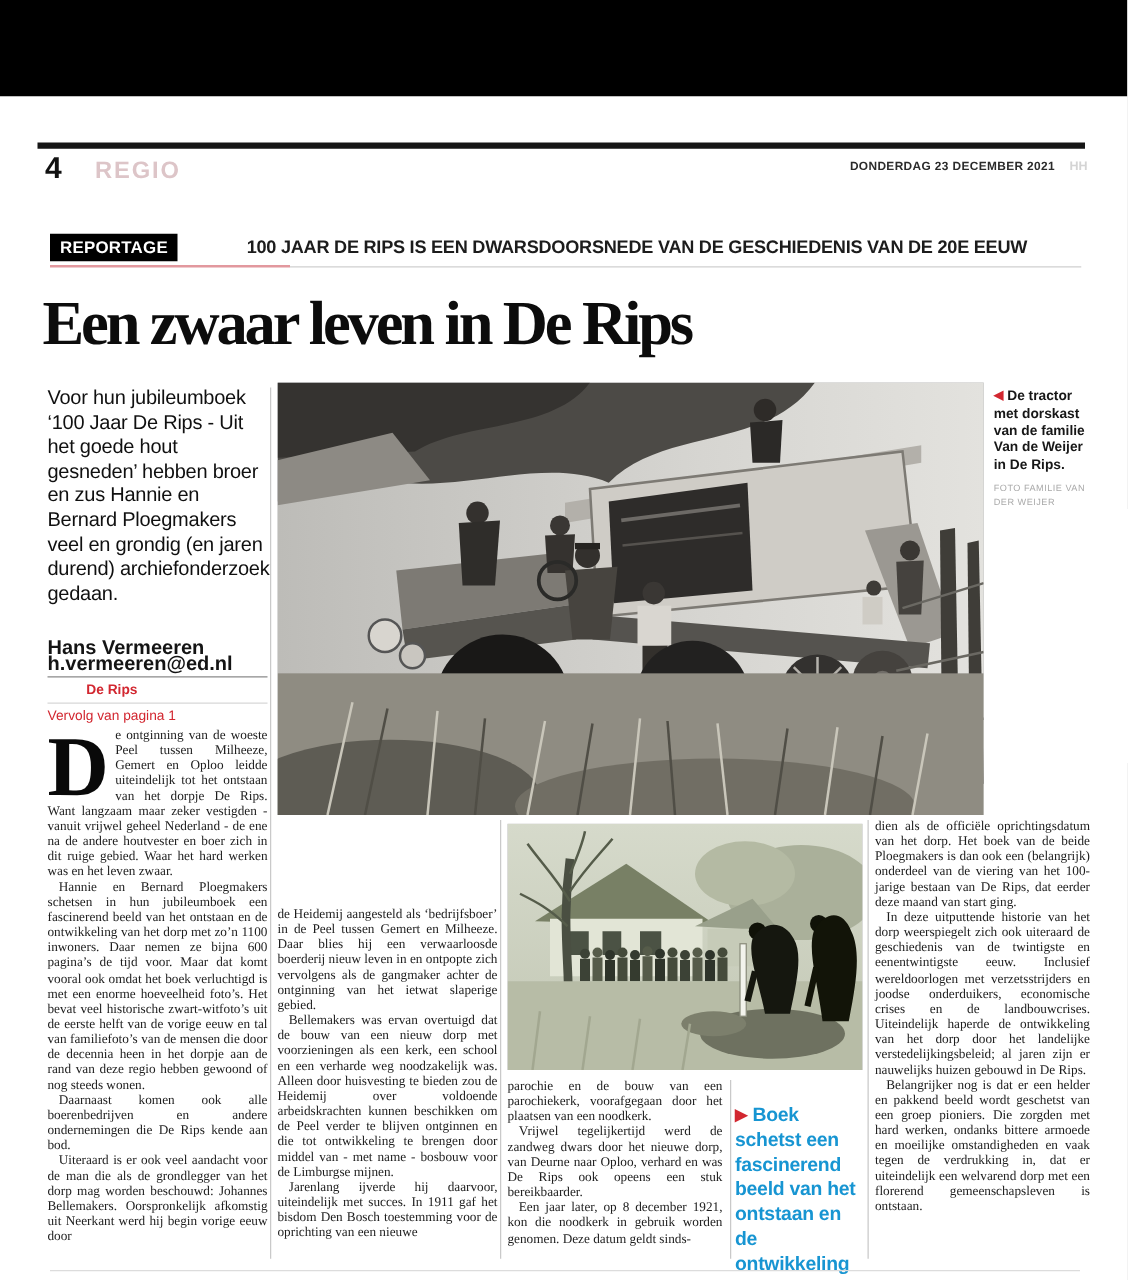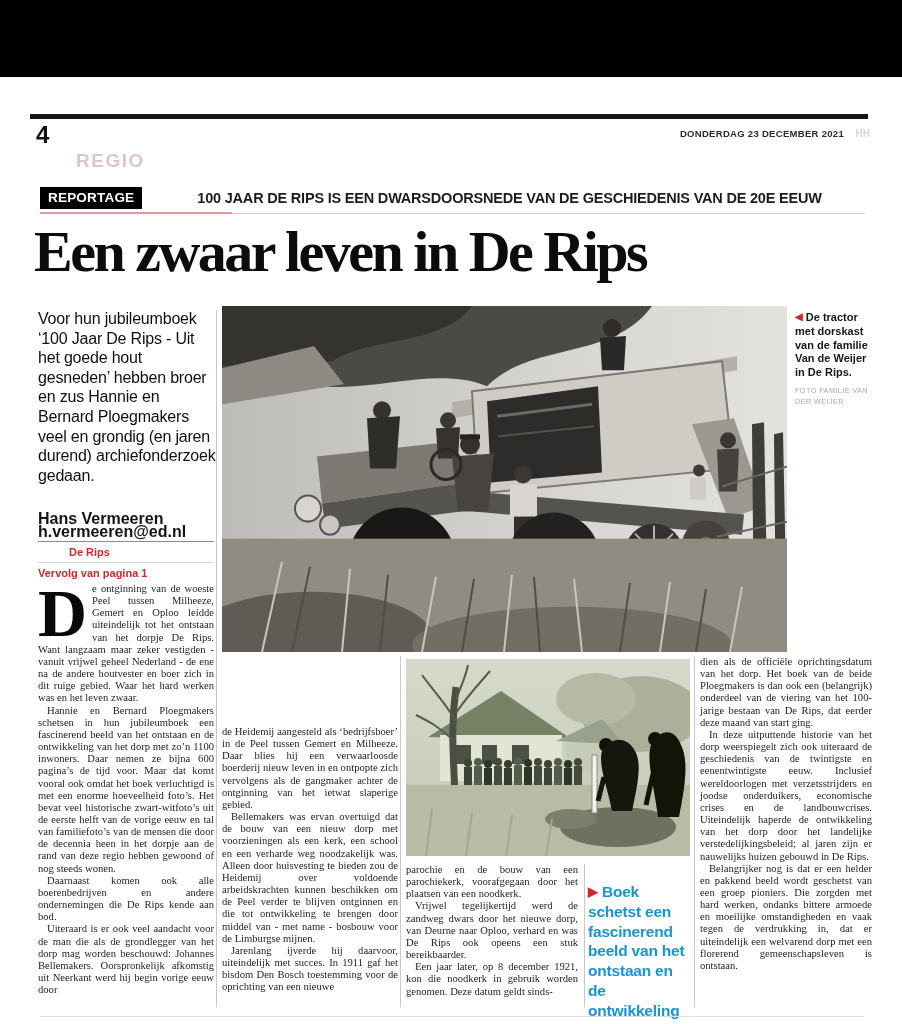--- a/index.html
+++ b/index.html
@@ -2,41 +2,41 @@
 <html><head>
 <meta charset="utf-8">
 <style>
   html,body{margin:0;padding:0;background:#e9e9e9;}
   .stage{position:relative;width:902px;height:1024px;background:#ffffff;overflow:hidden;
          font-family:"Liberation Sans",sans-serif;}
   .letterbox{position:absolute;left:0;top:0;width:902px;height:77px;background:#000;}
   .top-rule{position:absolute;left:30px;top:114px;width:838px;height:5px;background:#161616;}
   .page-num{position:absolute;left:36px;top:121px;font-size:24px;font-weight:bold;color:#111;}
   .section-name{position:absolute;left:76px;top:126px;font-size:19px;font-weight:bold;
-                color:#ddc5c8;letter-spacing:1.5px;margin-top:24px;}
+                color:#ddc5c8;letter-spacing:1.5px;}
   .page-date{position:absolute;right:58px;top:128px;font-size:9.5px;font-weight:bold;color:#2b2b2b;
              letter-spacing:.3px;}
   .corner-mark{position:absolute;right:32px;top:128px;font-size:10px;font-weight:bold;color:#d4d4d4;}
   .kicker-row{position:absolute;left:40px;top:187px;display:flex;align-items:center;gap:9px;width:830px;}
   .kicker-tag{background:#000000;color:#fff;font-weight:bold;font-size:13.5px;
               padding:3px 8px 4px 8px;letter-spacing:.2px;}
   .kicker-text{font-size:14.5px;font-weight:bold;color:#1c1c1c;letter-spacing:-0.2px;white-space:nowrap;margin-left:46px;}
   .kicker-underline-red{position:absolute;left:40px;top:212px;width:192px;height:2px;background:#e2989e;}
   .kicker-underline-gray{position:absolute;left:232px;top:213px;width:633px;height:1px;background:#cfcfcf;}
-  .headline{position:absolute;left:34px;top:222px;width:834px;margin:0;
+  .headline{position:absolute;left:34px;top:232px;width:834px;margin:0;
             font-family:"Liberation Serif",serif;font-weight:bold;color:#0c0c0c;
-            font-size:58px;letter-spacing:-2.5px;line-height:1.05;white-space:nowrap;}
+            font-size:50px;letter-spacing:-2.5px;line-height:1.05;white-space:nowrap;}
   .standfirst{position:absolute;left:38px;top:309px;width:178px;
               font-size:16px;line-height:19.6px;color:#101010;letter-spacing:-0.2px;}
   .byline{position:absolute;left:38px;top:512px;width:176px;font-size:16px;font-weight:bold;
           line-height:13px;color:#141414;}
   .byline-rule{position:absolute;left:38px;top:541px;width:176px;height:1px;background:#8a8a8a;}
   .red-loc{position:absolute;left:38px;top:546px;font-size:11px;font-weight:bold;color:#d22730;padding-left:31px;}
   .loc-rule{position:absolute;left:38px;top:562px;width:176px;height:1px;background:#d8d8d8;}
-  .red-cont{position:absolute;left:38px;top:567px;font-size:11px;font-weight:bold;color:#d22730;}
+  .red-cont{position:absolute;left:38px;top:567px;font-size:11px;font-weight:normal;color:#d22730;}
   .bodycol{position:absolute;font-family:"Liberation Serif",serif;font-size:10.6px;
            line-height:12.15px;color:#1d1d1d;text-align:justify;}
   .bodycol p{margin:0;}
   .bodycol p.ind{text-indent:9px;}
   .col1{left:38px;top:583px;width:176px;}
   .col2{left:222px;top:726px;width:176px;}
   .col3{left:406px;top:864px;width:172px;}
   .col4{left:700px;top:656px;width:172px;}
   .dropcap{float:left;font-family:"Liberation Serif",serif;font-weight:bold;color:#090909;
            font-size:68px;line-height:56px;padding-right:5px;padding-top:2px;}

